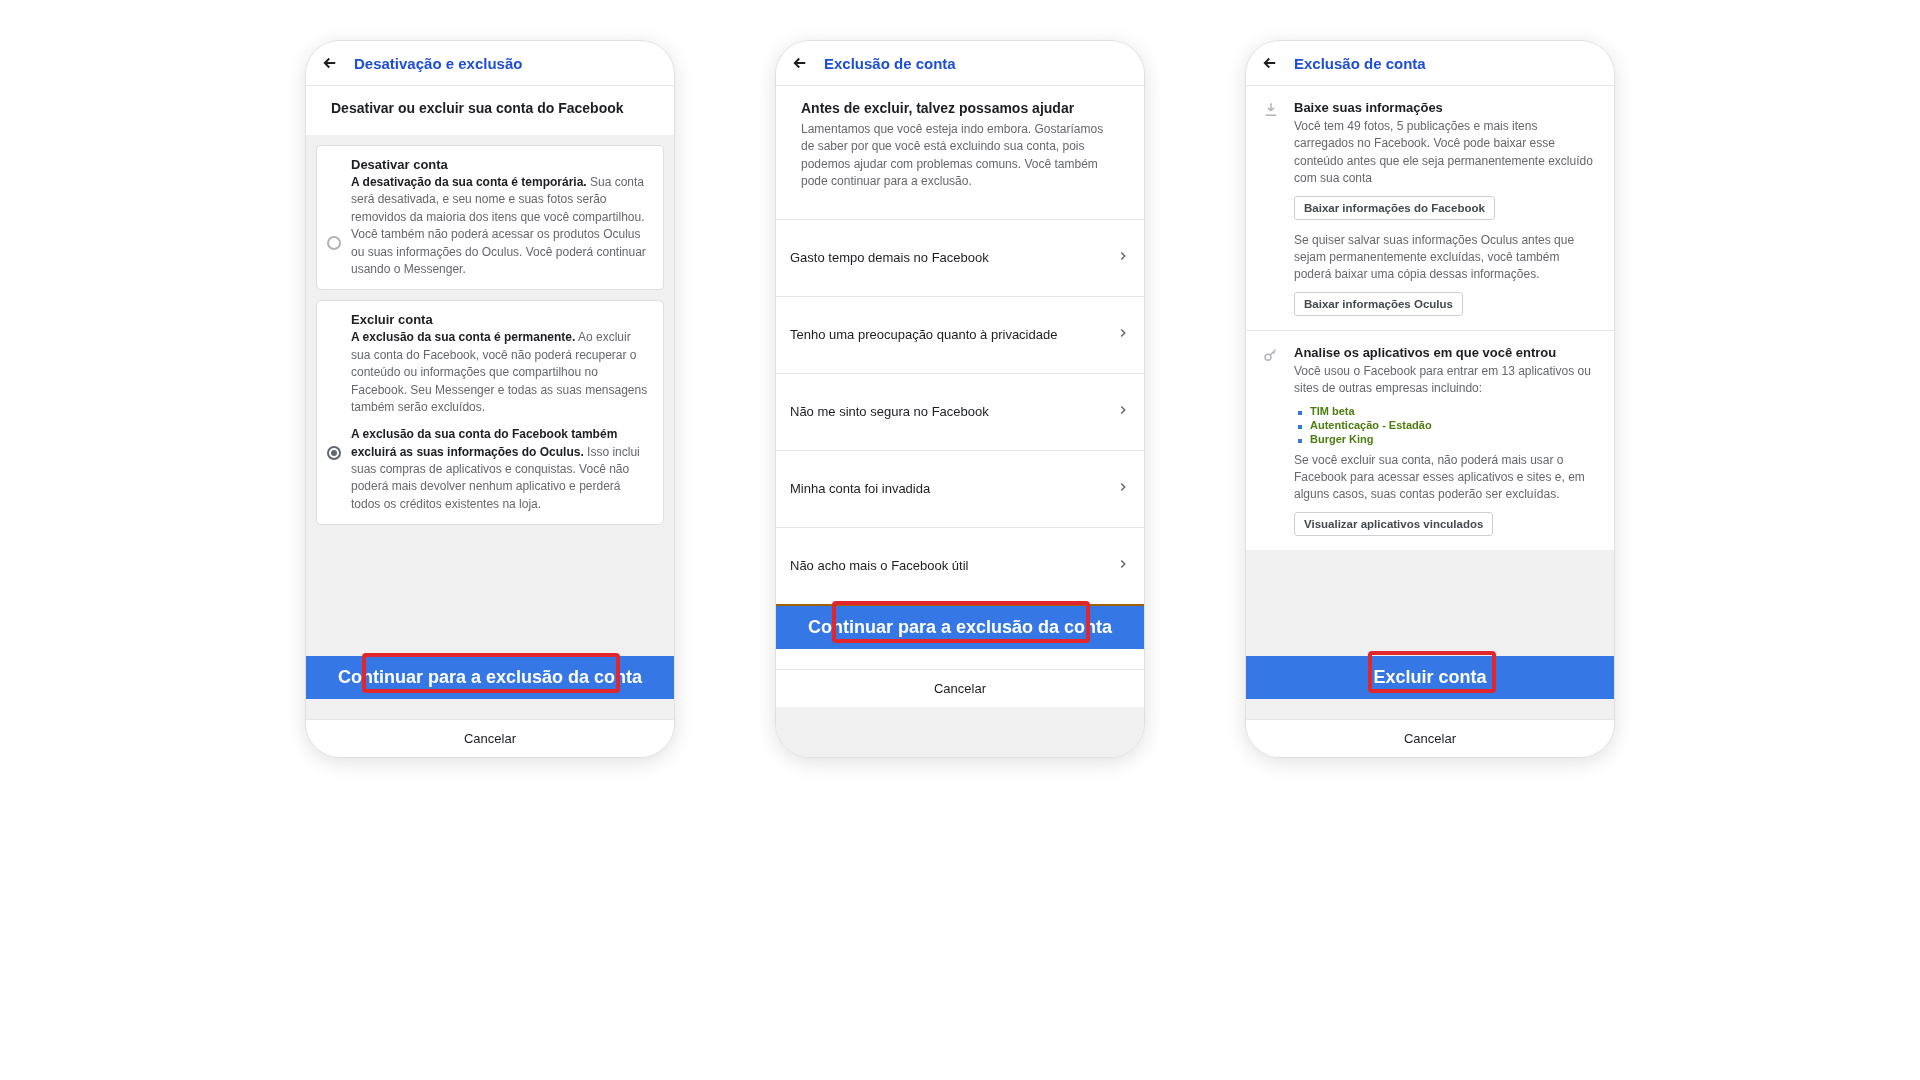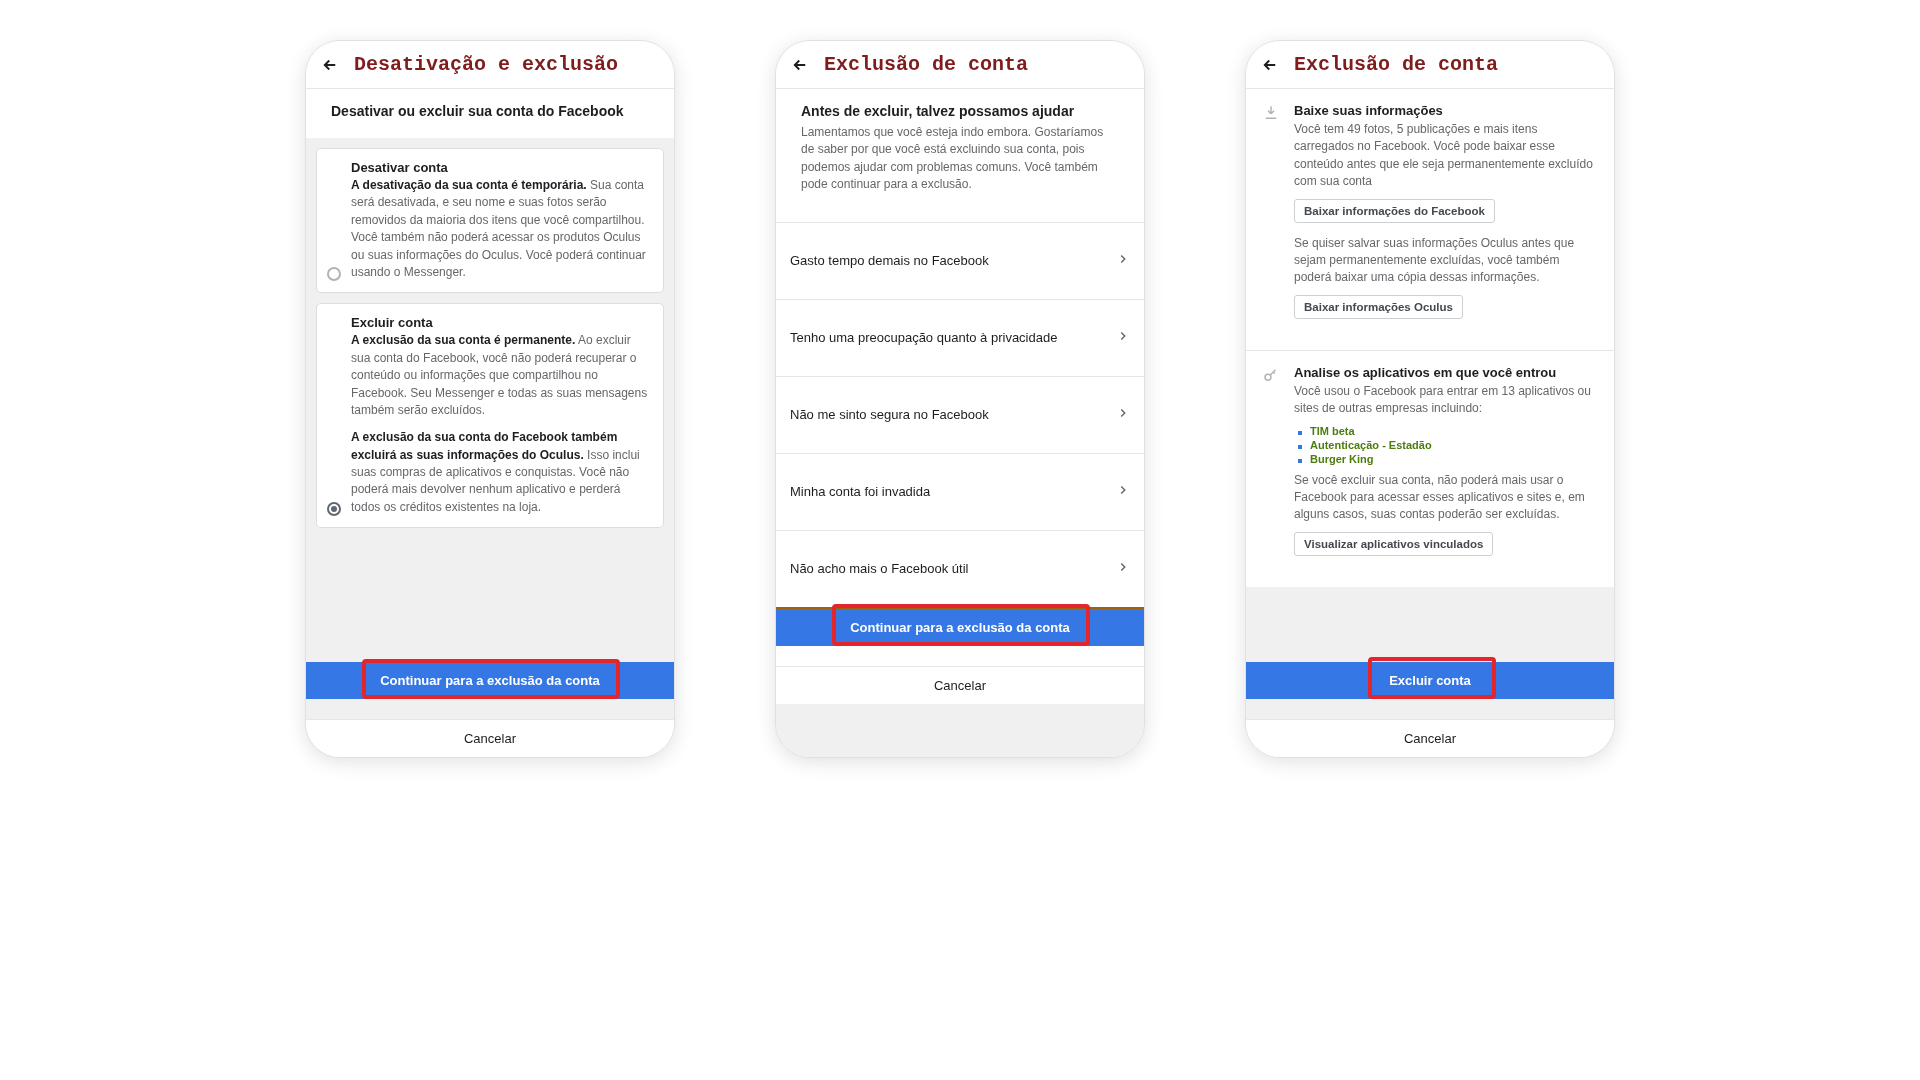--- a/index.html
+++ b/index.html
@@ -42,24 +42,23 @@
   .back-arrow {
     width: 20px;
     height: 20px;
     display: flex;
     align-items: center;
     justify-content: center;
     cursor: pointer;
   }
   .back-arrow svg { width: 18px; height: 18px; }
   .header-title {
-    font-size: 20px;
+    font-size: 15px;
     font-weight: 600;
-    color: #7f1d1d;
-    font-family: Liberation Mono, monospace;
+    color: #1d4ed8;
   }
   .section {
     background: #fff;
     padding: 14px 25px;
   }
   .section-title {
     font-size: 14px;
     font-weight: 700;
     color: #1c1e21;
     margin-bottom: 5px;
@@ -69,21 +68,21 @@
     color: #65676b;
     line-height: 1.45;
   }
   .option-card {
     margin: 10px 10px 0 10px;
     border: 1px solid #dadde1;
     border-radius: 5px;
     background: #fff;
     padding: 11px 12px 11px 10px;
     display: flex;
-    align-items: flex-end;
+    align-items: center;
     gap: 10px;
   }
   .radio {
     margin-top: 50px;
     width: 14px;
     height: 14px;
     border: 2px solid #b0b3b8;
     border-radius: 50%;
     flex-shrink: 0;
     position: relative;
@@ -111,21 +110,21 @@
     line-height: 1.45;
   }
   .option-text b { color: #1c1e21; font-weight: 600; }
   .option-paragraph { margin-bottom: 10px; }
   .option-paragraph:last-child { margin-bottom: 0; }
   .primary-button {
     background: #3578e5;
     color: #fff;
     text-align: center;
     padding: 11px 0;
-    font-size: 13px;
+    font-size: 18px;
     font-weight: 600;
     cursor: pointer;
     border: none;
     width: 100%;
   }
   .cancel-button {
     background: #fff;
     color: #1c1e21;
     text-align: center;
     padding: 11px 0;
@@ -161,21 +160,21 @@
     font-size: 13px;
     color: #1c1e21;
   }
   .chevron {
     color: #606770;
   }
   .chevron svg { width: 14px; height: 14px; }
   .reasons-wrap { margin-top: 14px; }
   .info-row {
     background: #fff;
-    padding: 14px 16px 31px 16px;
+    padding: 14px 16px 14px 16px;
     display: flex;
     gap: 14px;
   }
   .info-icon {
     width: 18px;
     height: 18px;
     flex-shrink: 0;
     margin-top: 1px;
     color: #b0b3b8;
   }

